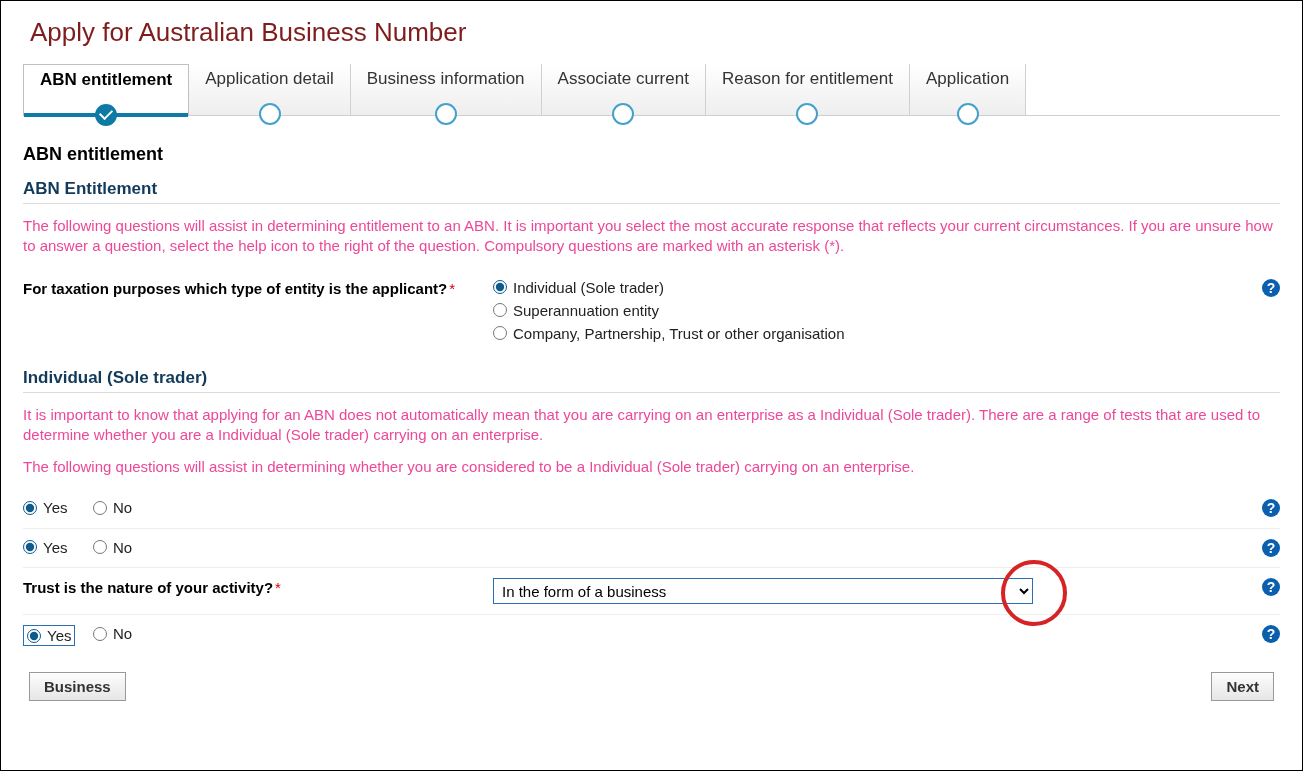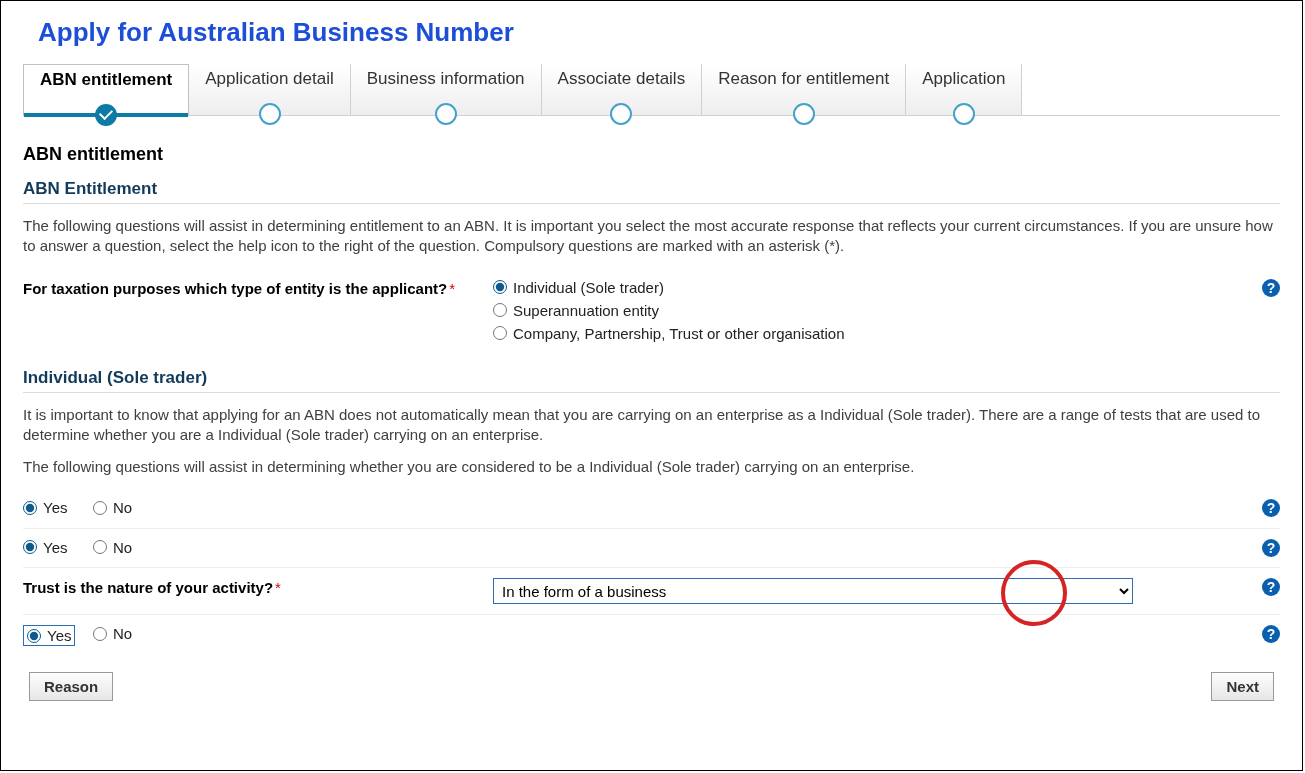--- a/index.html
+++ b/index.html
@@ -1,40 +1,40 @@
 <!DOCTYPE html>
 <html><head>
 <meta charset="utf-8">
 <style>
   html,body{margin:0;padding:0;font-family:Arial,Helvetica,sans-serif;font-size:15px;color:#222;background:#fff}
   .frame{border:1px solid #000;width:1303px;height:771px;box-sizing:border-box;padding:14px 22px;position:relative}
-  h1{font-size:26px;font-weight:bold;color:#1d4ed8;margin:2px 15px 16px}
+  h1{font-size:26px;font-weight:normal;color:#7f1d1d;margin:2px 7px 16px}
   
   .steps{display:flex;border-bottom:1px solid #d0d0d0;padding:0;margin:0}
   .step{position:relative;padding:5px 16px 26px;font-size:17px;color:#333;background:linear-gradient(#fff,#eee);border-right:1px solid #d0d0d0}
   .step.active{font-weight:bold;color:#000;background:#fff;border:1px solid #c0c0c0;border-bottom:none;margin-bottom:-1px}
   .step-dot{position:absolute;left:50%;bottom:-10px;transform:translateX(-50%);width:18px;height:18px;border-radius:50%;background:#fff;border:2px solid #45a1c9}
   .step-dot::before{content:"";position:absolute;left:3px;right:3px;top:3px;bottom:3px;border-radius:50%}
   .step.active .step-dot{background:#0e7aa6;border-color:#0e7aa6;display:flex;align-items:center;justify-content:center}
   .step.active .step-dot .chk{position:absolute;width:6px;height:10px;border:solid #fff;border-width:0 2px 2px 0;transform:rotate(45deg);top:1px}
   .step-line{position:absolute;left:0;right:0;bottom:-1px;height:4px;background:#0e7aa6}
   .steps-spacer{height:28px}
   .subsection-title{font-size:18px;font-weight:bold;color:#000;margin:0 0 14px}
   .section-heading{font-size:17px;font-weight:bold;color:#123a5a;margin:6px 0 0;padding-bottom:4px;border-bottom:1px solid #dcdcdc}
-  .para{font-size:15px;color:#404040;margin:12px 0;line-height:1.35}
+  .para{font-size:15px;color:#ec4899;margin:12px 0;line-height:1.35}
   
   .form-row{display:flex;align-items:flex-start;padding:10px 0;border-bottom:1px solid #eee;position:relative}
   .q-label{width:470px;flex:0 0 470px;font-size:15px;font-weight:bold;color:#000;line-height:1.3;box-sizing:border-box}
   .req{color:#c00;font-weight:normal;margin-left:2px}
   .q-answers{flex:1}
   .radio-line{display:flex;align-items:center;gap:6px;margin-bottom:6px;font-size:15px}
   .radio-inline{display:inline-flex;align-items:center;gap:6px;margin-right:60px;font-size:15px}
   input[type=radio]{width:14px;height:14px;margin:0;accent-color:#0e5a8a}
   .radio-highlight{border:1px solid #2a6fb5;padding:1px 3px;display:inline-flex;align-items:center;gap:6px}
-  select{width:640px;height:26px;font-size:15px;border:1px solid #2a6fb5;background:#fff;padding:1px 4px}
+  select{width:540px;height:26px;font-size:15px;border:1px solid #2a6fb5;background:#fff;padding:1px 4px}
   .help-icon{position:absolute;right:0;top:10px;width:18px;height:18px;border-radius:50%;background:#0a5fae;color:#fff;font-weight:bold;font-size:14px;display:flex;align-items:center;justify-content:center;cursor:pointer}
   
   .btn{padding:5px 14px;font-size:15px;font-weight:bold;color:#333;background:linear-gradient(#fdfdfd,#e6e6e6);border:1px solid #999;cursor:pointer}
   .btn-row{display:flex;justify-content:space-between;margin-top:16px;padding:0 6px}
   
   .anno-circle{position:absolute;border:4px solid #d62324;border-radius:50%;width:58px;height:58px;pointer-events:none}
 </style>
 </head>
 <body>
 <div class="frame">
@@ -51,21 +51,21 @@
   </div>
   <div class="step">
     <span>Application detail</span>
     <div class="step-dot"></div>
   </div>
   <div class="step">
     <span>Business information</span>
     <div class="step-dot"></div>
   </div>
   <div class="step">
-    <span>Associate details</span>
+    <span>Associate current</span>
     <div class="step-dot"></div>
   </div>
   <div class="step">
     <span>Reason for entitlement</span>
     <div class="step-dot"></div>
   </div>
   <div class="step">
     <span>Application</span>
     <div class="step-dot"></div>
   </div>
@@ -157,17 +157,17 @@
   <div class="q-answers">
     <label class="radio-inline">
       <input type="radio" name="running" style="">
       <span>No</span>
     </label>
   </div>
   <div class="help-icon">?</div>
 </div>
 
 <div class="btn-row">
-  <button class="btn">Reason</button>
+  <button class="btn">Business</button>
   <button class="btn">Next</button>
 </div>
 
 </div>
 
 </body></html>

